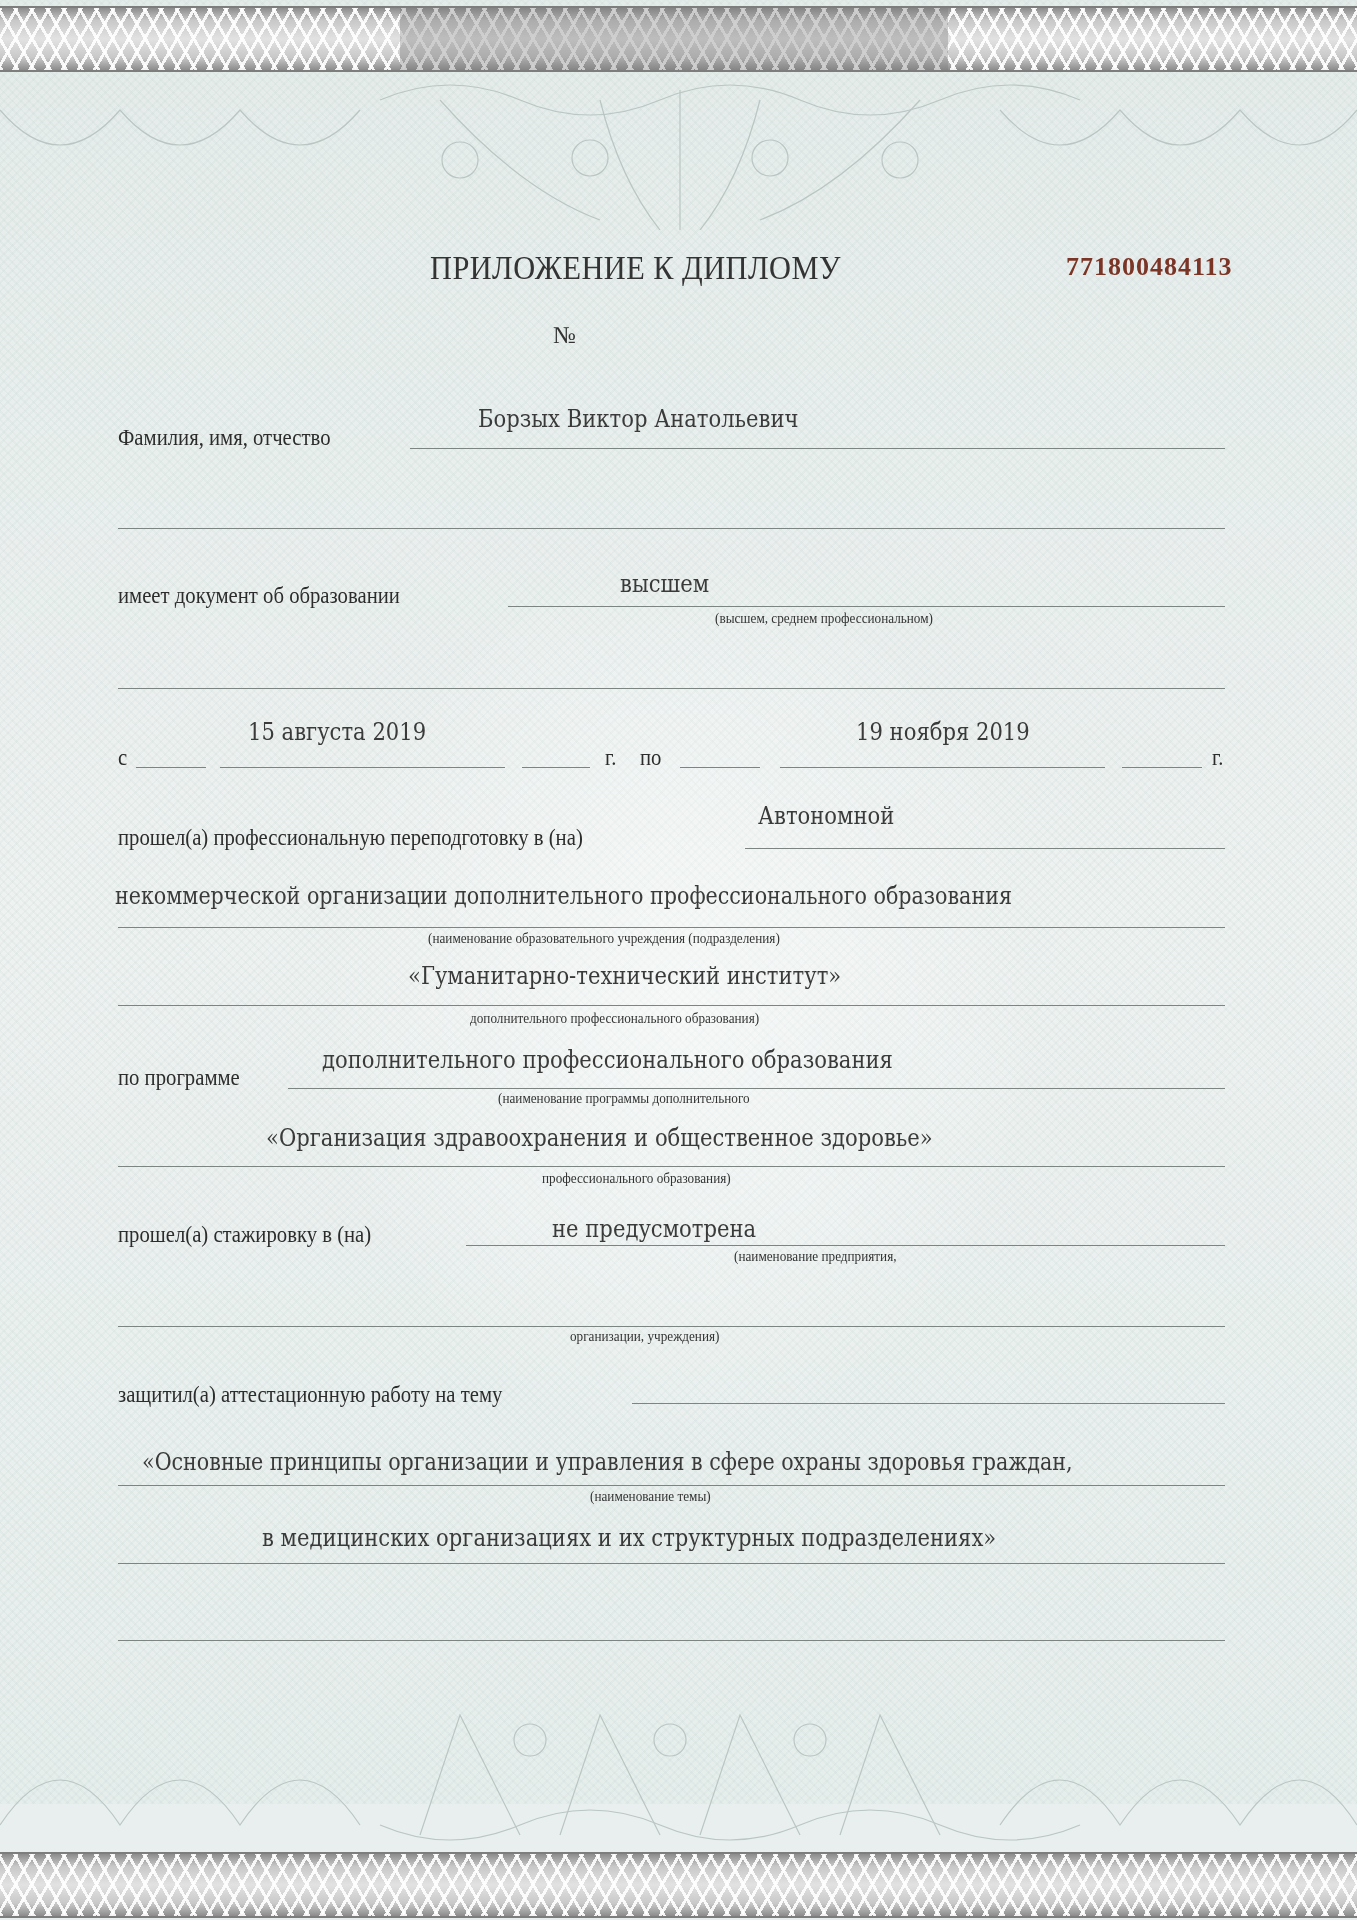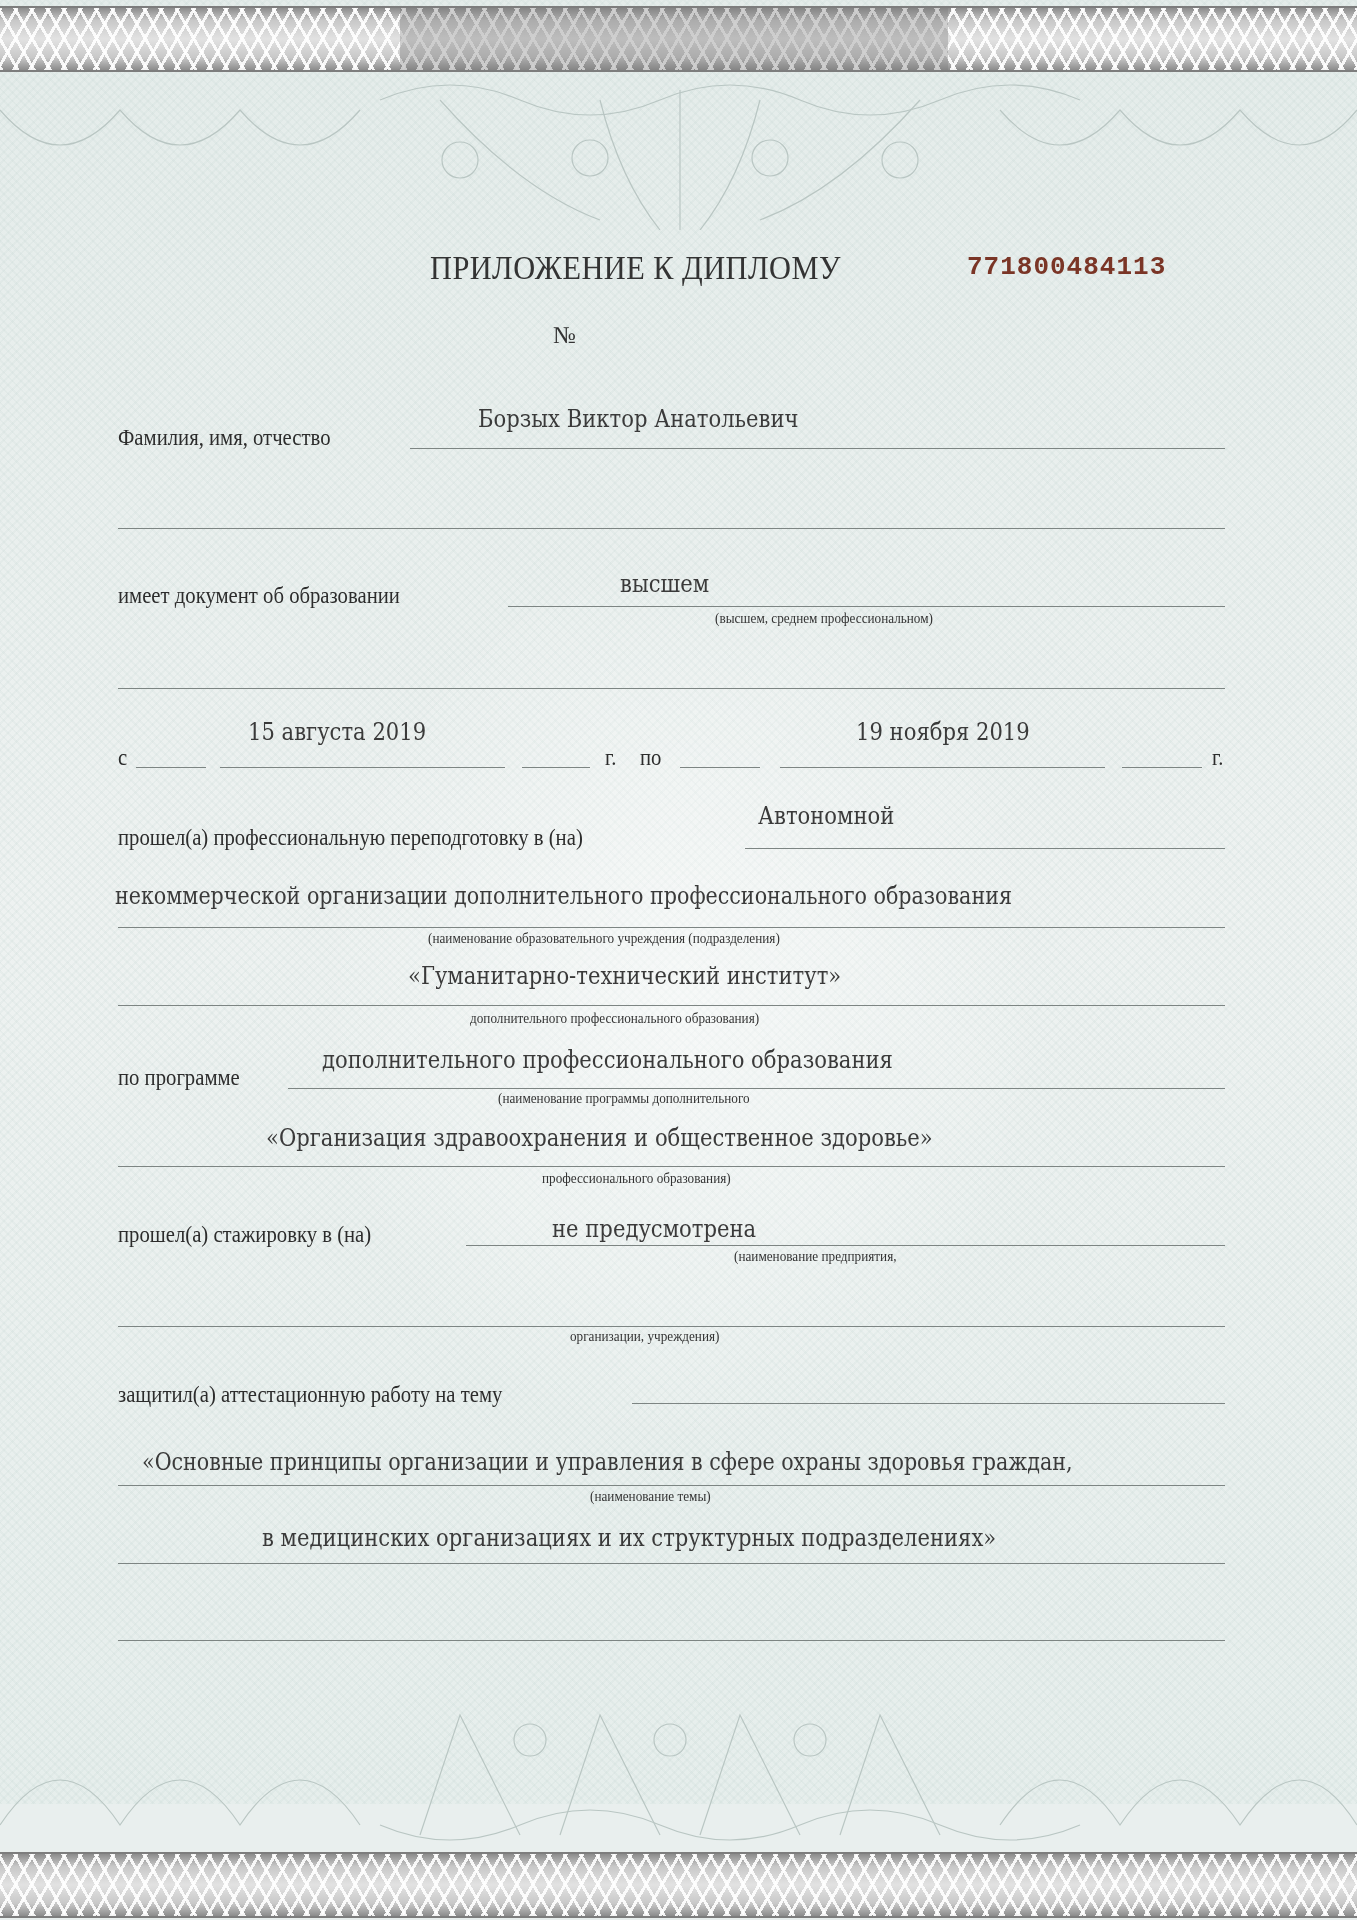--- a/index.html
+++ b/index.html
@@ -36,22 +36,22 @@
     }
     .ornament.top { top: 80px; }
     .ornament.bottom { top: 1695px; }
 
     .title {
       position: absolute; left: 430px; top: 250px;
       font-size: 33px; letter-spacing: 0.5px; color: #333;
       transform: scaleX(0.92); transform-origin: left;
     }
     .serial {
-      position: absolute; left: 967px; top: 252px;
-      font-family: Liberation Mono, monospace; font-weight: bold;
+      position: absolute; left: 1066px; top: 252px;
+      font-family: Liberation Serif, serif; font-weight: bold;
       font-size: 26px; color: #7a3526; letter-spacing: 1px;
     }
     .numero {
       position: absolute; left: 553px; top: 322px; font-size: 24px; color: #333;
     }
     .lbl {
       position: absolute; font-size: 23px; color: #2c2c2c;
       transform: scaleX(0.9); transform-origin: left; white-space: nowrap;
     }
     .val {

